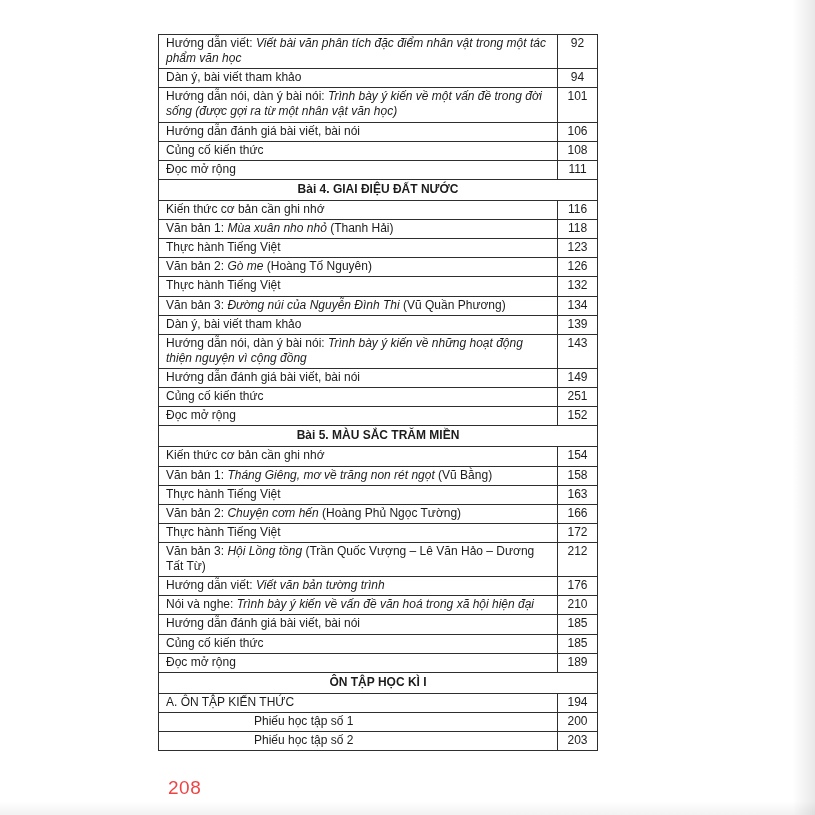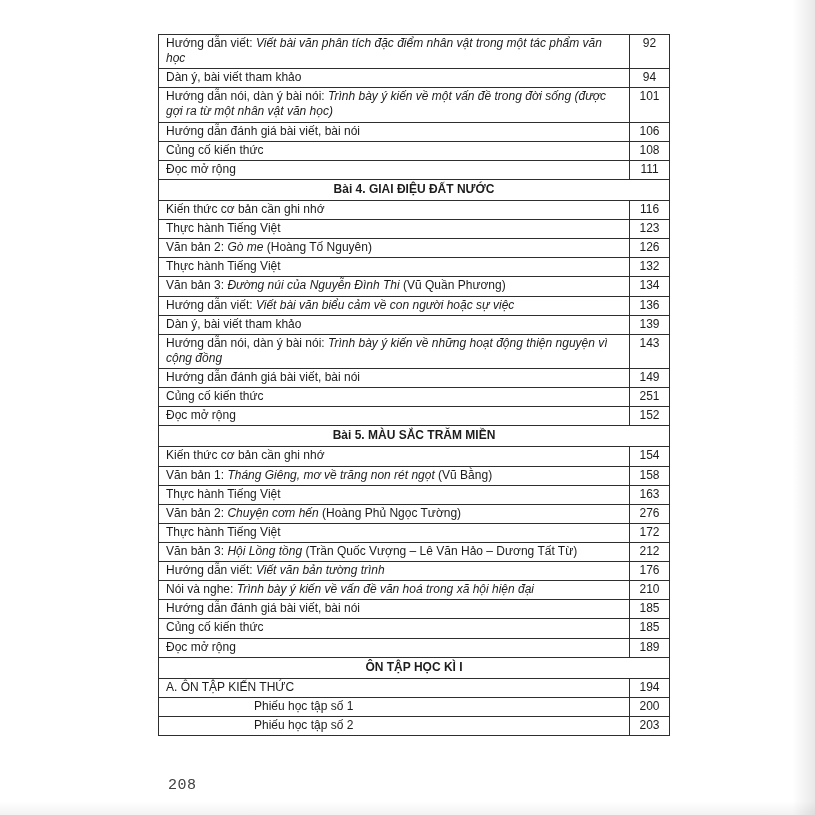--- a/index.html
+++ b/index.html
@@ -23,21 +23,21 @@
     content: "";
     position: absolute; left: 0; bottom: 0;
     width: 100%; height: 14px;
     background: linear-gradient(to bottom, rgba(0,0,0,0), rgba(0,0,0,0.05));
     pointer-events: none;
   }
 
   .toc-table {
     position: absolute;
     left: 158px; top: 34px;
-    width: 512px;
+    width: 440px;
     border-collapse: collapse;
     font-size: 12px;
     table-layout: fixed;
   }
   .toc-table td {
     border: 1px solid #2e2e2e;
     padding: 1px 7px 2px 7px;
     line-height: 1.26;
     vertical-align: top;
   }
@@ -52,24 +52,23 @@
     padding: 2px 4px 3px 4px;
     margin-left: 40px;
   }
   td.title-cell.bold { font-weight: normal; }
   td.title-cell.indent { padding-left: 95px; margin-left: 24px; }
   .italic { font-style: italic; }
 
   .footer-page-number {
     position: absolute;
     left: 168px; top: 777px;
-    font-size: 15px;
+    font-size: 19px;
     letter-spacing: 0.5px;
-    color: #404040;
-    font-family: Liberation Mono, monospace;
+    color: #ef4444;
   }
 </style>
 </head>
 <body>
 
 <div>
   <table class="toc-table">
     <tbody id="toc-body">
         <tr>
           <td class="title-cell"><span>Hướng dẫn viết: </span><span class="italic">Viết bài văn phân tích đặc điểm nhân vật trong một tác phẩm văn học</span></td>
@@ -96,40 +95,40 @@
           <td class="page-cell">111</td>
         </tr>
         <tr>
           <td colspan="2" class="header-cell">Bài 4. GIAI ĐIỆU ĐẤT NƯỚC</td>
         </tr>
         <tr>
           <td class="title-cell"><span>Kiến thức cơ bản cần ghi nhớ</span></td>
           <td class="page-cell">116</td>
         </tr>
         <tr>
+          <td class="title-cell"><span>Văn bản 1: </span><span class="italic">Mùa xuân nho nhỏ </span><span>(Thanh Hải)</span></td>
+          <td class="page-cell">118</td>
+        </tr>
+        <tr>
           <td class="title-cell"><span>Thực hành Tiếng Việt</span></td>
           <td class="page-cell">123</td>
         </tr>
         <tr>
           <td class="title-cell"><span>Văn bản 2: </span><span class="italic">Gò me </span><span>(Hoàng Tố Nguyên)</span></td>
           <td class="page-cell">126</td>
         </tr>
         <tr>
           <td class="title-cell"><span>Thực hành Tiếng Việt</span></td>
           <td class="page-cell">132</td>
         </tr>
         <tr>
           <td class="title-cell"><span>Văn bản 3: </span><span class="italic">Đường núi của Nguyễn Đình Thi </span><span>(Vũ Quần Phương)</span></td>
           <td class="page-cell">134</td>
         </tr>
         <tr>
-          <td class="title-cell"><span>Hướng dẫn viết: </span><span class="italic">Viết bài văn biểu cảm về con người hoặc sự việc</span></td>
-          <td class="page-cell">136</td>
-        </tr>
-        <tr>
           <td class="title-cell"><span>Dàn ý, bài viết tham khảo</span></td>
           <td class="page-cell">139</td>
         </tr>
         <tr>
           <td class="title-cell"><span>Hướng dẫn nói, dàn ý bài nói: </span><span class="italic">Trình bày ý kiến về những hoạt động thiện nguyện vì cộng đồng</span></td>
           <td class="page-cell">143</td>
         </tr>
         <tr>
           <td class="title-cell"><span>Hướng dẫn đánh giá bài viết, bài nói</span></td>
           <td class="page-cell">149</td>
@@ -152,21 +151,21 @@
         <tr>
           <td class="title-cell"><span>Văn bản 1: </span><span class="italic">Tháng Giêng, mơ về trăng non rét ngọt </span><span>(Vũ Bằng)</span></td>
           <td class="page-cell">158</td>
         </tr>
         <tr>
           <td class="title-cell"><span>Thực hành Tiếng Việt</span></td>
           <td class="page-cell">163</td>
         </tr>
         <tr>
           <td class="title-cell"><span>Văn bản 2: </span><span class="italic">Chuyện cơm hến </span><span>(Hoàng Phủ Ngọc Tường)</span></td>
-          <td class="page-cell">276</td>
+          <td class="page-cell">166</td>
         </tr>
         <tr>
           <td class="title-cell"><span>Thực hành Tiếng Việt</span></td>
           <td class="page-cell">172</td>
         </tr>
         <tr>
           <td class="title-cell"><span>Văn bản 3: </span><span class="italic">Hội Lồng tồng </span><span>(Trần Quốc Vượng – Lê Văn Hảo – Dương Tất Từ)</span></td>
           <td class="page-cell">212</td>
         </tr>
         <tr>

